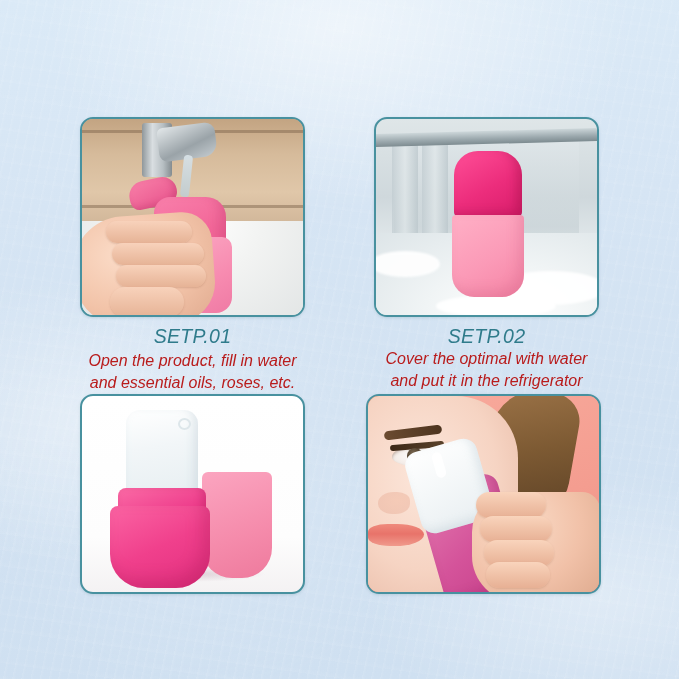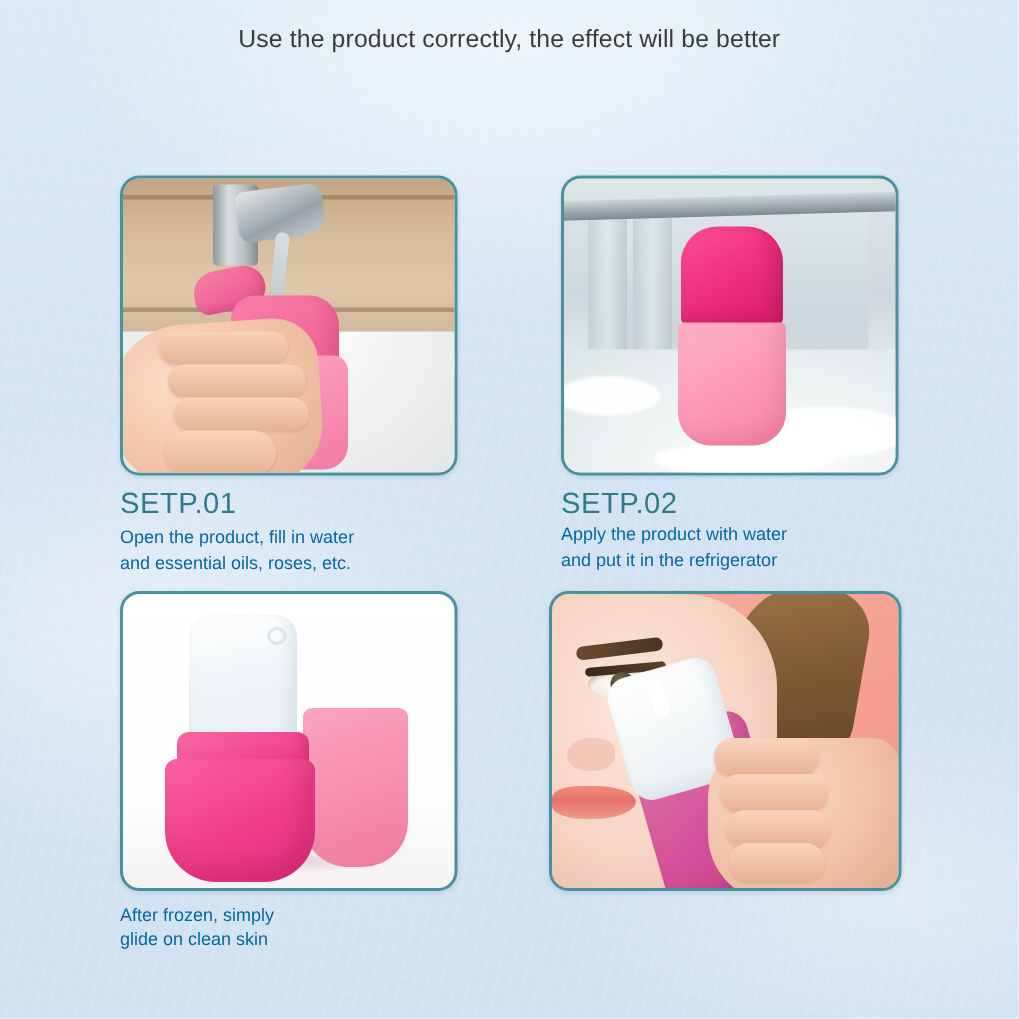--- a/index.html
+++ b/index.html
@@ -40,26 +40,26 @@
   .cell.left { left:80px; }
   .cell.right { left:374px; }
 
   .photo {
     width:225px; height:200px;
     border:2px solid #48919f; border-radius:13px;
     overflow:hidden; position:relative;
     background:#e9eef1;
     box-shadow:0 1px 3px rgba(60,110,130,.18);
   }
-  .caption { margin-top:8px; }
+  .caption { text-align:center; margin-top:8px;font-style:italic; }
   .step-label {
     font-size:19.5px; color:#2f7b8b; letter-spacing:.3px; line-height:1.15;
   }
   .step-text {
-    font-size:12px; color:#0369a1; line-height:1.34; margin-top:3px; white-space:pre-line;
+    font-size:16px; color:#b91c1c; line-height:1.34; margin-top:3px; white-space:pre-line;
   }
   .cell.r2 .step-text { margin-top:2px; }
   .cell.s4 { width:245px; left:366px; }
   .cell.s4 .photo { width:235px; }
   .cell.s4 .step-text { margin-top:1px; }
   .cell.s2 .step-text { margin-top:1px; }
 
   
   .p1 { background:linear-gradient(180deg,#cdb090 0%, #d8bda0 38%, #e9e6e2 58%, #f2f1ef 100%); }
   .p1 .wall { position:absolute; left:0; top:0; width:100%; height:60%;
@@ -273,21 +273,20 @@
     position:absolute; left:66px; top:56px; width:10px; height:26px;
     background:rgba(255,255,255,.85); border-radius:6px; transform:rotate(-16deg);
   }
 </style>
 </head>
 <body>
 
 <div class="frost"></div>
 
 <div class="header">
-  <div class="subtitle">Use the product correctly, the effect will be better</div>
 </div>
 
 <div class="grid">
 
   <div class="row">
 
     <div class="cell left">
       <div class="photo p1">
         <div class="wall"></div>
         <div class="grout g1"></div>
@@ -321,41 +320,39 @@
         <div class="shelf"></div>
         <div class="frostbed"></div>
         <div class="frostlump fl1"></div>
         <div class="frostlump fl2"></div>
         <div class="frostlump fl3"></div>
         <div class="prodTop"></div>
         <div class="prodBot"></div>
       </div>
       <div class="caption">
         <div class="step-label">SETP.02</div>
-        <div class="step-text">Apply the product with water
+        <div class="step-text">Cover the optimal with water
 and put it in the refrigerator</div>
       </div>
     </div>
 
   </div>
 
   <div class="row">
 
     <div class="cell left r2">
       <div class="photo p3">
         <div class="shadow"></div>
         <div class="cupB"></div>
         <div class="ice"></div>
         <div class="iceHole"></div>
         <div class="collar"></div>
         <div class="cupA"></div>
       </div>
       <div class="caption">
-        <div class="step-text">After frozen, simply
-glide on clean skin</div>
       </div>
     </div>
 
     <div class="cell s4 r2">
       <div class="photo p4">
         <div class="bgpink"></div>
         <div class="hairR"></div>
         <div class="hairL"></div>
         <div class="face"></div>
         <div class="brow"></div>

